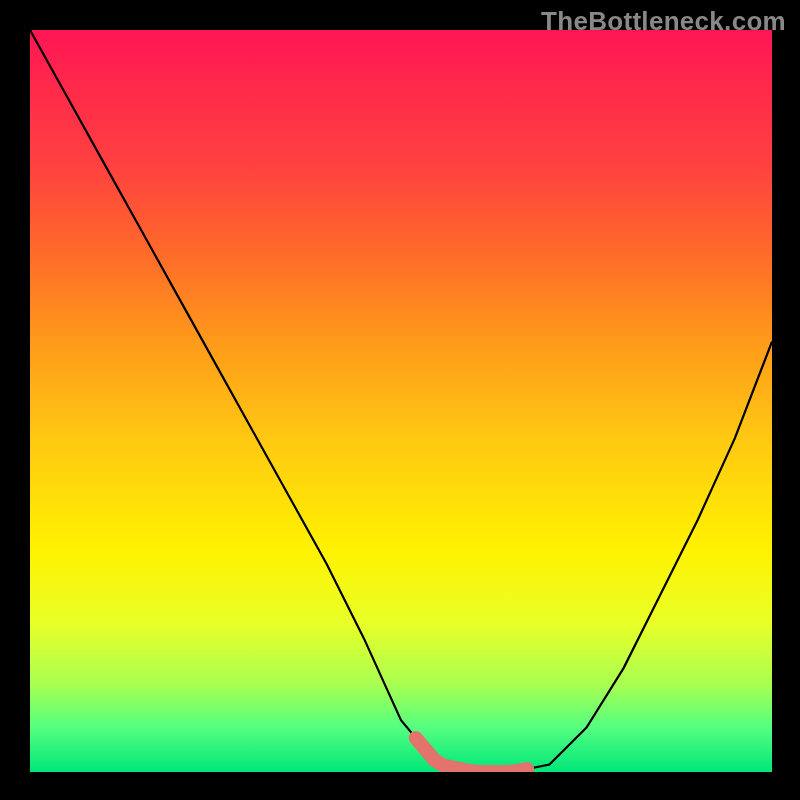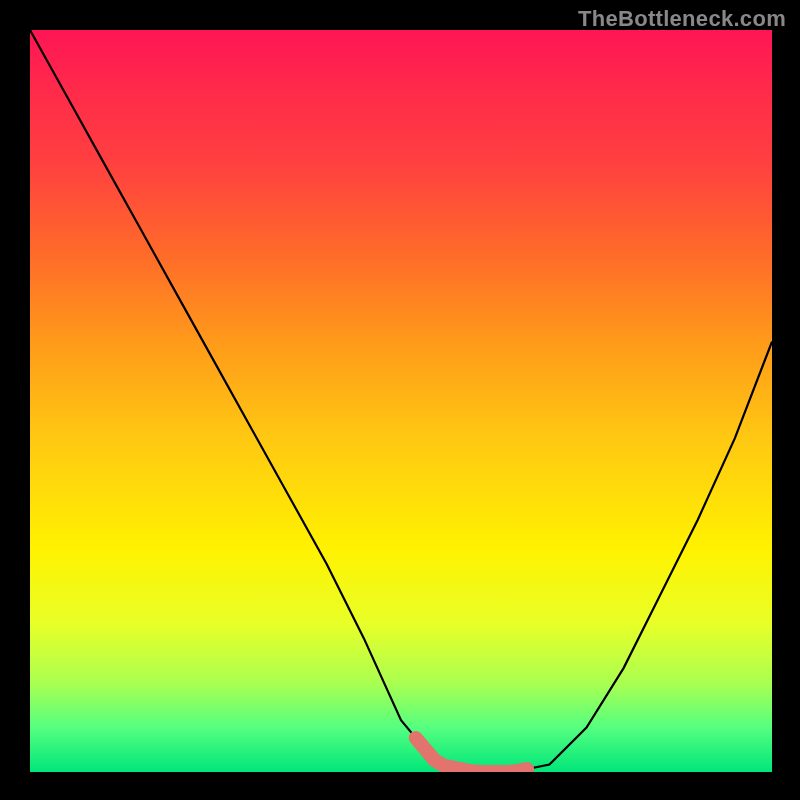--- a/index.html
+++ b/index.html
@@ -15,21 +15,21 @@
     position: relative;
     width: 800px;
     height: 800px;
     background: #000;
   }
   .watermark {
     position: absolute;
     top: 6px;
     right: 14px;
     color: #888;
-    font-size: 22px;
+    font-size: 26px;
     font-weight: 600;
     letter-spacing: 0.3px;
     z-index: 5;
   }
   .plot-area {
     position: absolute;
     left: 30px;
     top: 30px;
     width: 742px;
     height: 742px;

